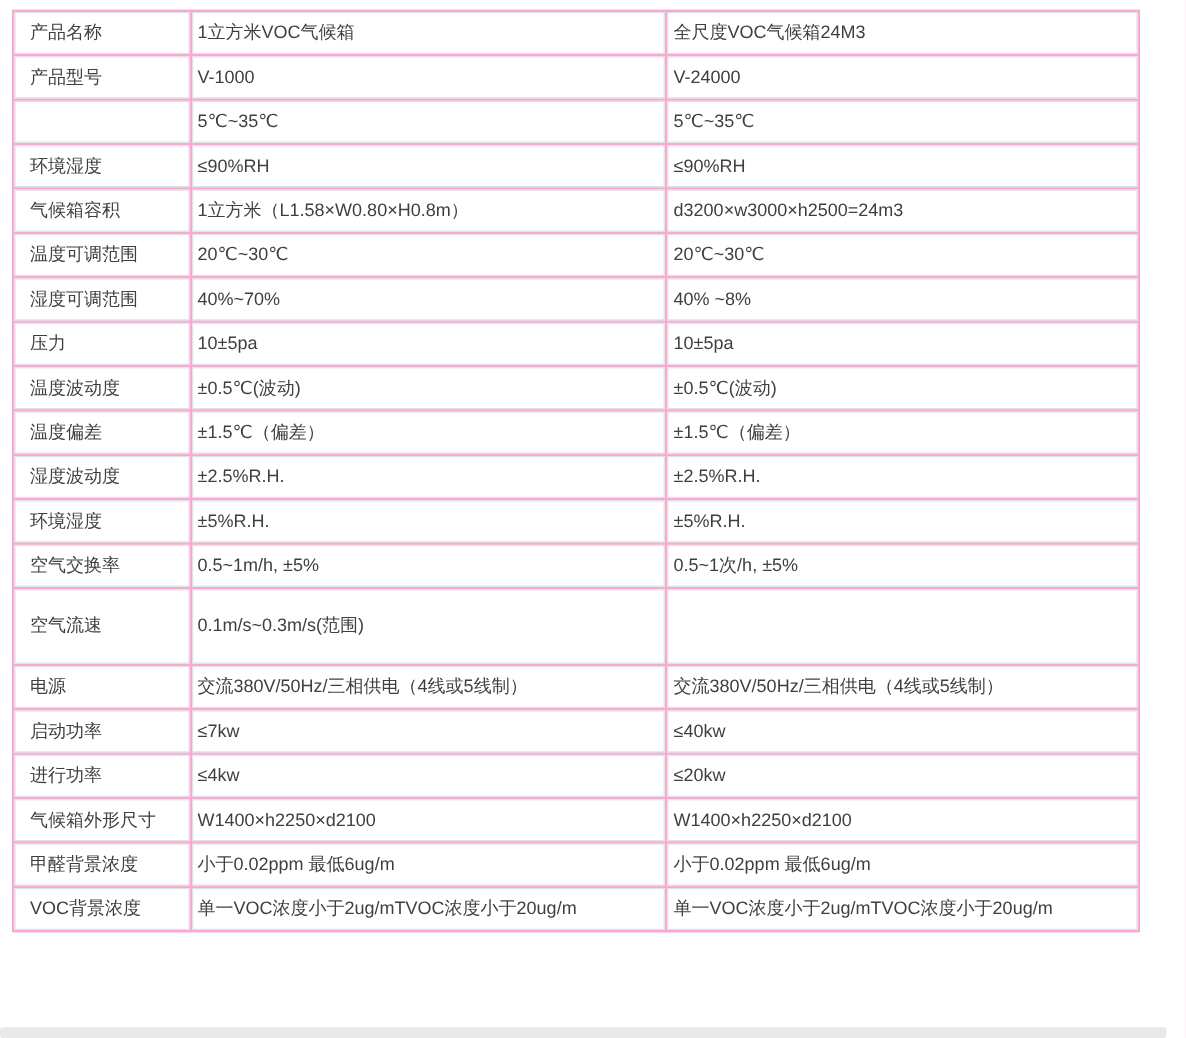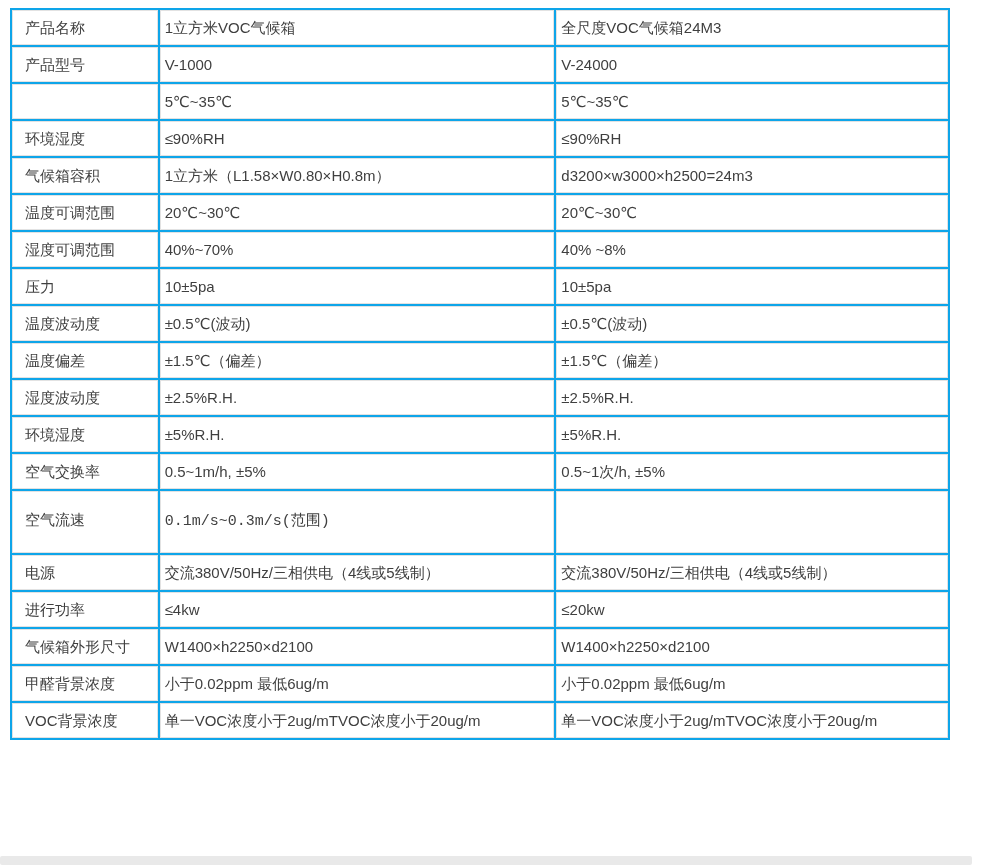--- a/index.html
+++ b/index.html
@@ -15,39 +15,39 @@
   .page {
     position: absolute;
     top: 8px;
     left: 10px;
   }
   table.spec-table {
     border-collapse: separate;
     border-spacing: 2px;
     width: 940px;
     table-layout: fixed;
-    background: #0ea5e9;
+    background: #f9a8d4;
   }
   col.c-label  { width: 145px; }
   col.c-v1000  { width: 393px; }
   col.c-v24000 { width: 390px; }
   td {
     border: 1px solid #e2e2e2;
     background: #ffffff;
     height: 33px;
     font-size: 15px;
     color: #3f3f3f;
     padding: 0 6px 0 12px;
     vertical-align: middle;
     overflow: hidden;
     white-space: nowrap;
     line-height: 1.2;
   }
   td.value { padding-left: 4px; }
-  tr.tall td { height: 60px; font-family: Liberation Mono, monospace; }
+  tr.tall td { height: 60px; }
   .bottom-strip {
     position: absolute;
     left: 0;
     top: 856px;
     width: 972px;
     height: 9px;
     background: #e9e9e9;
     border-radius: 2px;
   }
 </style>
@@ -131,20 +131,25 @@
           <td>空气流速</td>
           <td class="value">0.1m/s~0.3m/s(范围)</td>
           <td class="value"></td>
         </tr>
         <tr>
           <td>电源</td>
           <td class="value">交流380V/50Hz/三相供电（4线或5线制）</td>
           <td class="value">交流380V/50Hz/三相供电（4线或5线制）</td>
         </tr>
         <tr>
+          <td>启动功率</td>
+          <td class="value">≤7kw</td>
+          <td class="value">≤40kw</td>
+        </tr>
+        <tr>
           <td>进行功率</td>
           <td class="value">≤4kw</td>
           <td class="value">≤20kw</td>
         </tr>
         <tr>
           <td>气候箱外形尺寸</td>
           <td class="value">W1400×h2250×d2100</td>
           <td class="value">W1400×h2250×d2100</td>
         </tr>
         <tr>

